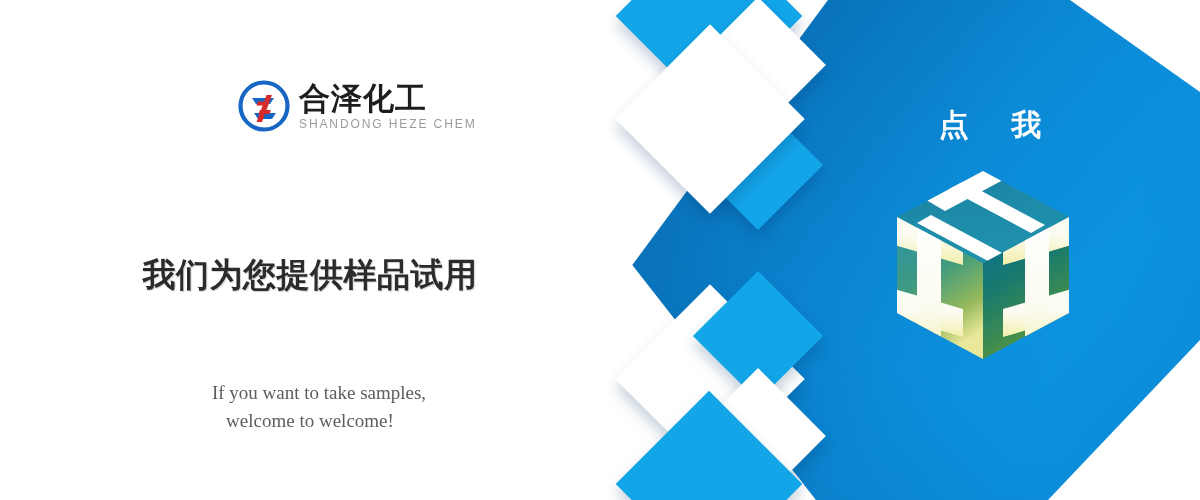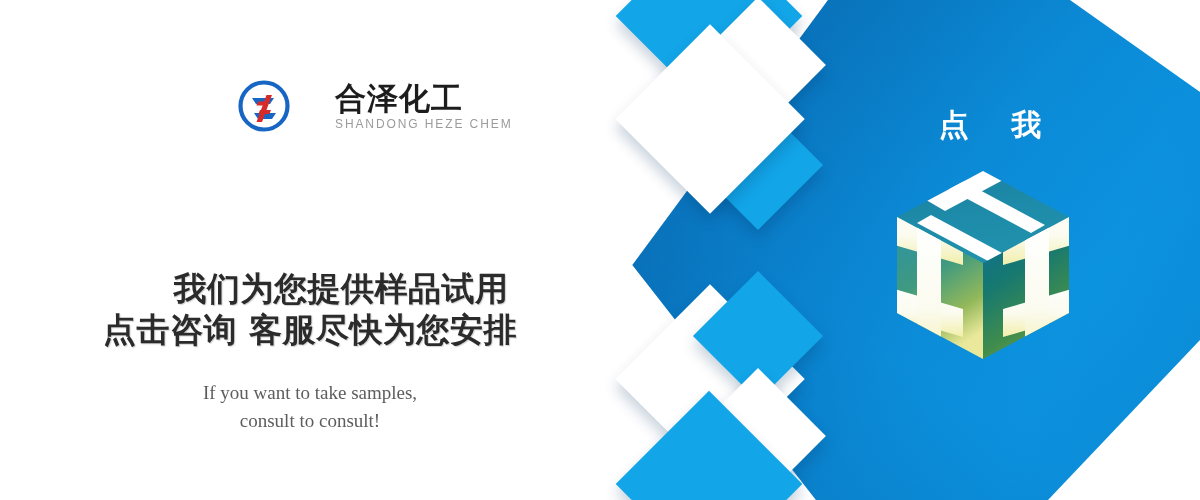--- a/index.html
+++ b/index.html
@@ -96,21 +96,21 @@
   
   #logo-lockup {
     position: absolute;
     left: 238px;
     top: 80px;
     display: flex;
     align-items: center;
     gap: 9px;
   }
   #logo-mark { width: 52px; height: 52px; flex: 0 0 52px; }
-  #logo-text-block { display: flex; flex-direction: column; margin-left: 36px; }
+  #logo-text-block { display: flex; flex-direction: column; }
   #logo-cn {
     font-family: "DejaVu Sans", "Liberation Sans", sans-serif;
     font-size: 31px;
     font-weight: 700;
     color: #1d1d1d;
     letter-spacing: 1px;
     line-height: 1.08;
   }
   #logo-en {
     font-family: "Liberation Sans", sans-serif;
@@ -140,34 +140,34 @@
     width: 620px;
     text-align: center;
     color: #2b2b2b;
     font-family: "DejaVu Sans", "Liberation Sans", sans-serif;
     font-size: 33px;
     font-weight: 700;
     letter-spacing: 0.5px;
     line-height: 1;
     text-shadow: 1px 1px 1px rgba(170,170,170,0.55);
   }
-  #subline-1 { top: 272px; margin-left: 31px; }
+  #subline-1 { top: 258px; }
   #subline-2 { top: 313px; }
 
   .enline {
     position: absolute;
     left: 0;
     width: 620px;
     text-align: center;
     color: #5d5d5d;
     font-family: "Liberation Serif", "DejaVu Serif", serif;
     font-size: 19px;
     line-height: 1;
   }
-  #enline-1 { top: 383px; }
+  #enline-1 { top: 383px; padding-left: 9px; }
   #enline-2 { top: 411px; }
 </style>
 </head>
 <body>
 
 <div id="banner">
 
   <div id="left-content">
 
     <div id="logo-lockup">
@@ -182,24 +182,23 @@
         </svg>
       </span>
       <span id="logo-text-block">
         <span id="logo-cn">合泽化工</span>
         <span id="logo-en">SHANDONG HEZE CHEM</span>
       </span>
     </div>
 
 
     <div id="subline-1" class="subline">我们为您提供样品试用</div>
-    <div id="subline-2" class="subline">点击咨询 客服尽快为您安排</div>
 
     <div id="enline-1" class="enline">If you want to take samples,</div>
-    <div id="enline-2" class="enline">consult to consult!</div>
+    <div id="enline-2" class="enline">welcome to welcome!</div>
   </div>
 
   <div id="right-panel">
 
     <div class="blue-body"></div>
     <div class="blue-shade-top"></div>
     <div class="blue-shade-bottom"></div>
 
     <div class="dia cyan shadow" style="left:43px; top:-50px; width:132px; height:132px;"></div>
     <div class="dia white shadow" style="left:110px; top:17px; width:96px; height:96px;"></div>

